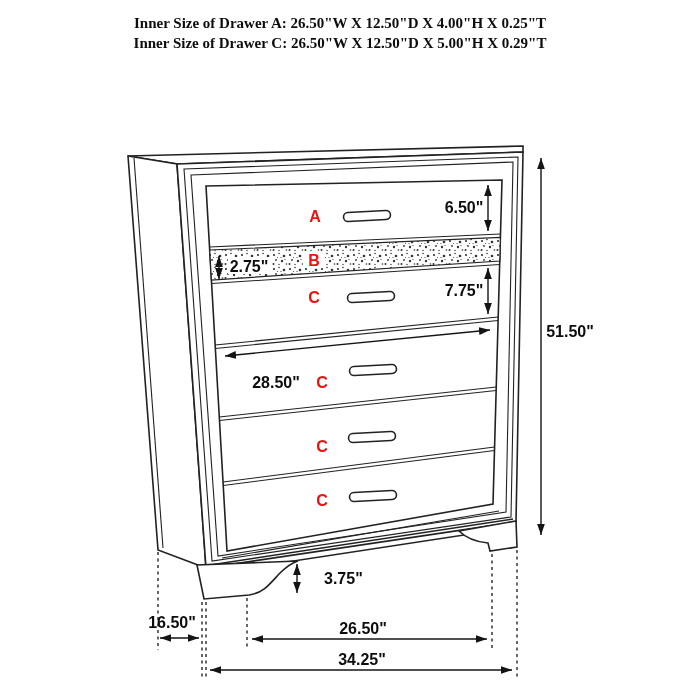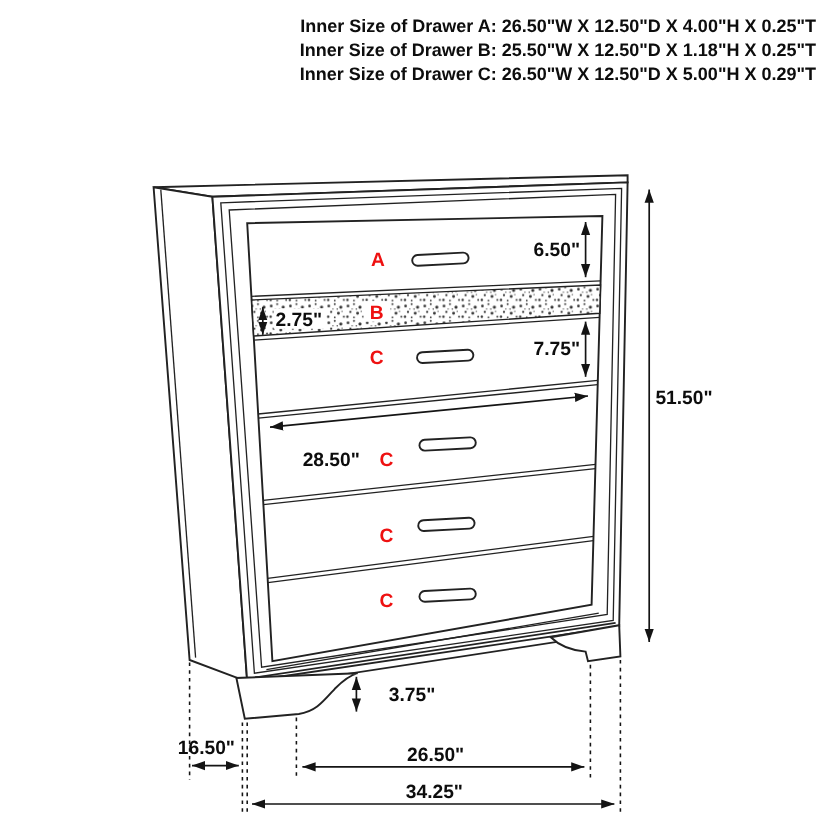--- a/index.html
+++ b/index.html
@@ -1,37 +1,36 @@
 <!DOCTYPE html>
 <html><head>
 <meta charset="utf-8">
 <style>
   html,body{margin:0;padding:0;background:#ffffff;}
   .page{position:relative;width:700px;height:700px;background:#ffffff;overflow:hidden;
         font-family:"Liberation Sans", sans-serif;}
   .header{height:80px;padding-top:13px;padding-right:20px;box-sizing:border-box;
-          text-align:right;font-weight:bold;font-size:15px;line-height:20px;color:#0d0d0d;}
+          text-align:center;font-weight:bold;font-size:15px;line-height:20px;color:#0d0d0d;font-family:Liberation Serif, serif;}
   .header div{white-space:nowrap;}
   svg{display:block;}
   .ln{stroke:#222222;stroke-width:1.5;fill:none;}
   .thin{stroke:#222222;stroke-width:1.1;fill:none;}
   .panel{stroke:#222222;stroke-width:1.6;fill:#ffffff;}
   .dim{stroke:#141414;stroke-width:1.4;fill:none;}
   .ext{stroke:#141414;stroke-width:1.3;fill:none;stroke-dasharray:3 3.5;}
   .dimtxt{font-family:"Liberation Sans", sans-serif;font-size:16px;font-weight:bold;fill:#0d0d0d;}
   .redtxt{font-family:"Liberation Sans", sans-serif;font-size:16px;font-weight:bold;}
 </style>
 </head>
 <body>
 
 <div class="page">
 
   <div class="header">
     <div>Inner Size of Drawer A: 26.50"W X 12.50"D X 4.00"H X 0.25"T</div>
-    <div>Inner Size of Drawer B: 25.50"W X 12.50"D X 1.18"H X 0.25"T</div>
     <div>Inner Size of Drawer C: 26.50"W X 12.50"D X 5.00"H X 0.29"T</div>
   </div>
 
   <svg width="700" height="620" viewBox="0 80 700 620">
     <defs>
       <marker id="arr" viewBox="0 0 10 7" refX="10" refY="3.5" markerWidth="11" markerHeight="9" orient="auto-start-reverse" markerUnits="userSpaceOnUse">
         <path d="M0,0 L10,3.5 L0,7 Z" fill="#141414"></path>
       </marker>
       <pattern id="speck" width="16" height="14" patternUnits="userSpaceOnUse">
         <rect width="16" height="14" fill="#ffffff"></rect>

